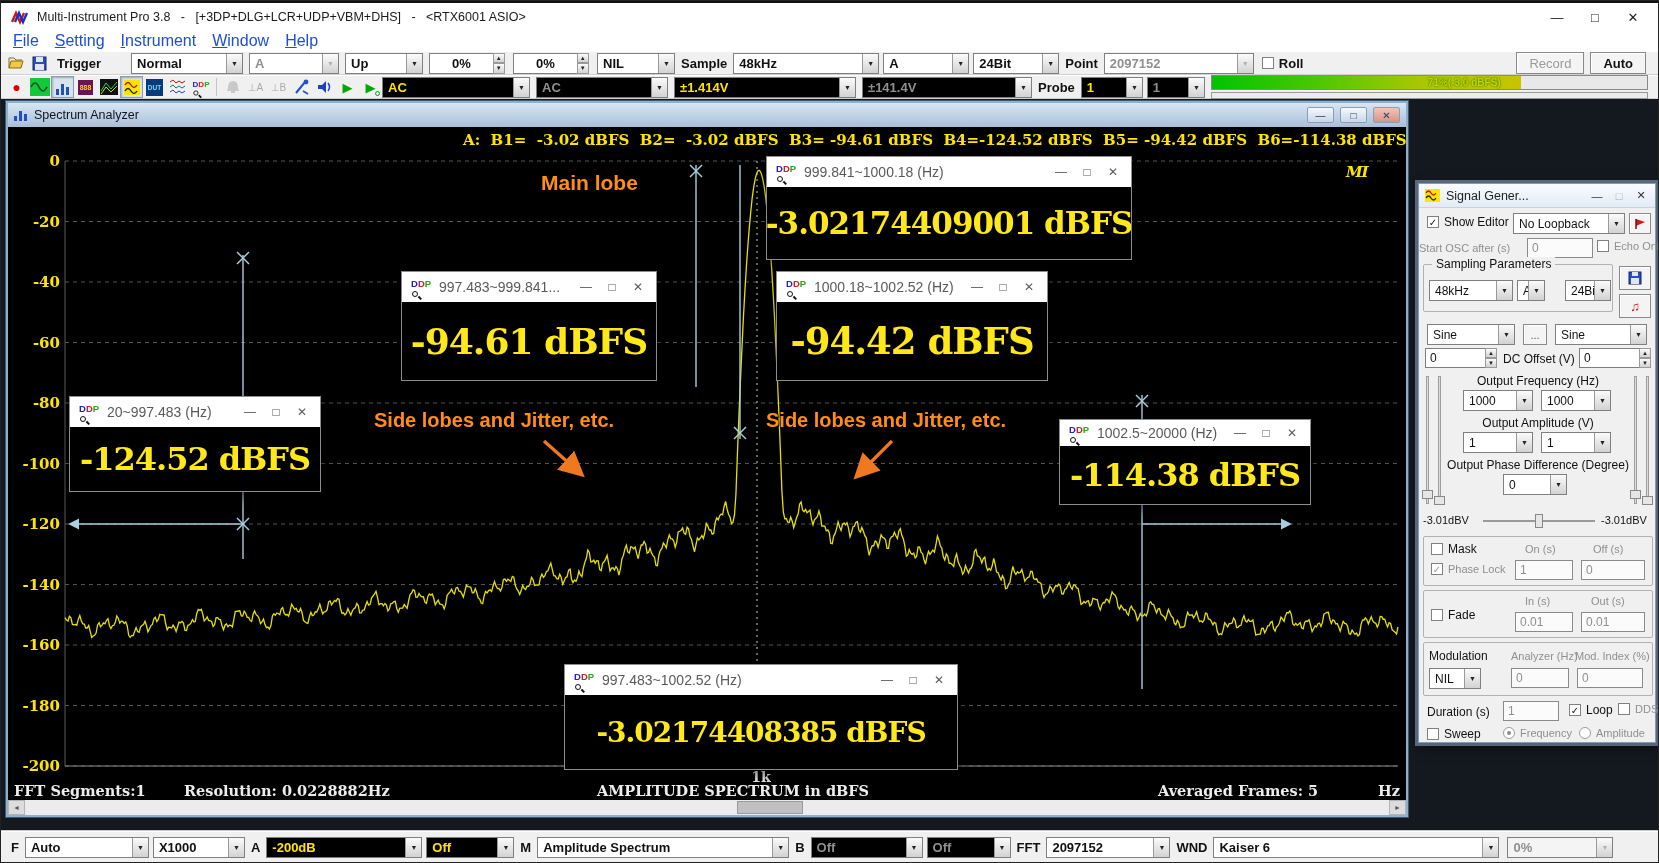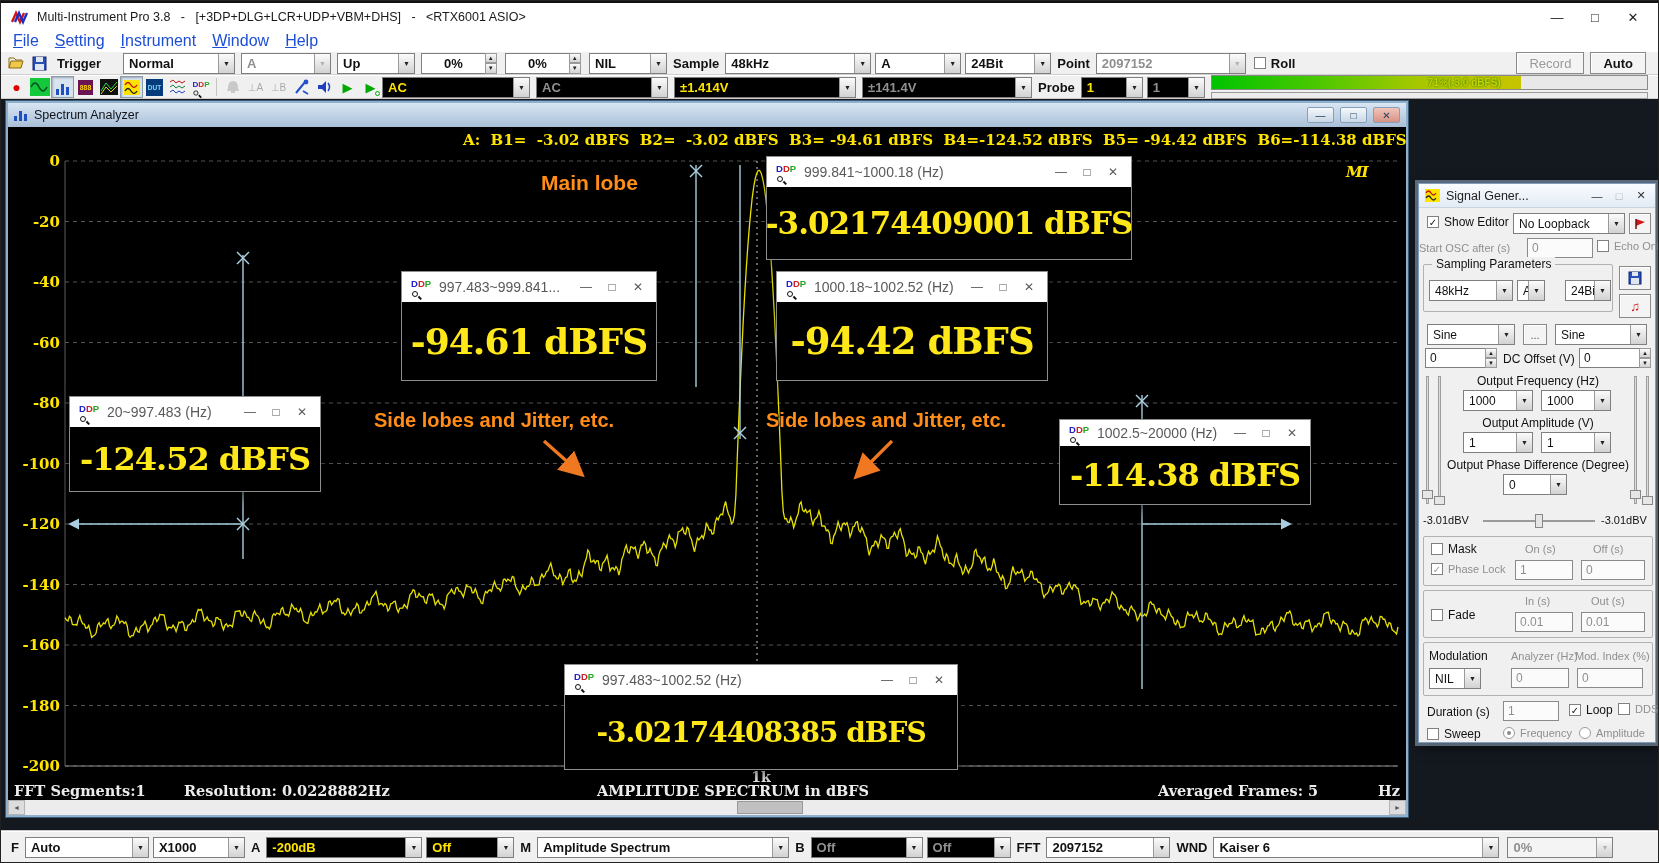--- a/index.html
+++ b/index.html
@@ -132,21 +132,21 @@
           <path d="M1,12 L1,2 L6,2 L8,4 L14,4" fill="none" stroke="#8a6a10"></path>
         </svg>
       </span>
     <span class="tbi">
         <svg width="15" height="15">
           <rect x="1" y="1" width="13" height="13" fill="#2a4fb8" stroke="#14246a"></rect>
           <rect x="4" y="1" width="7" height="5" fill="#dfe6f2"></rect>
           <rect x="3" y="8" width="9" height="6" fill="#dfe6f2"></rect>
         </svg>
       </span>
-    <span class="lbl" style="margin-right:16px;">Trigger</span>
+    <span class="lbl" style="margin-right:24px;">Trigger</span>
     <div class="cmb" style="width:112px">
         <span class="v">Normal</span>
         <span class="arw">▼</span>
       </div>
     <span class="gap6"></span>
     <div class="cmb dis" style="width:90px">
         <span class="v">A</span>
         <span class="arw">▼</span>
       </div>
     <span class="gap6"></span>

